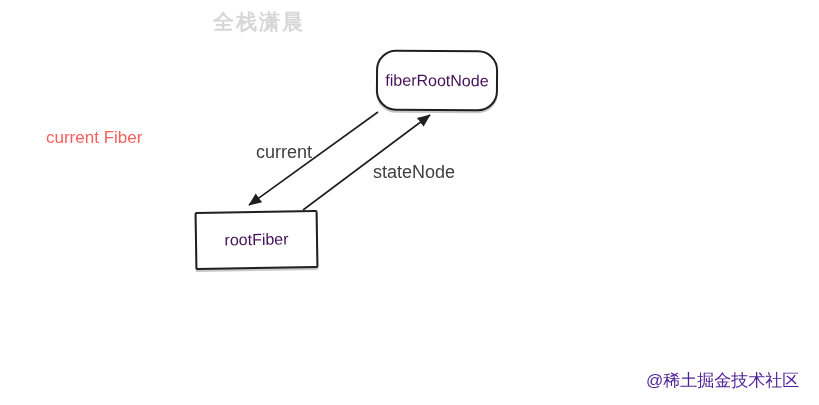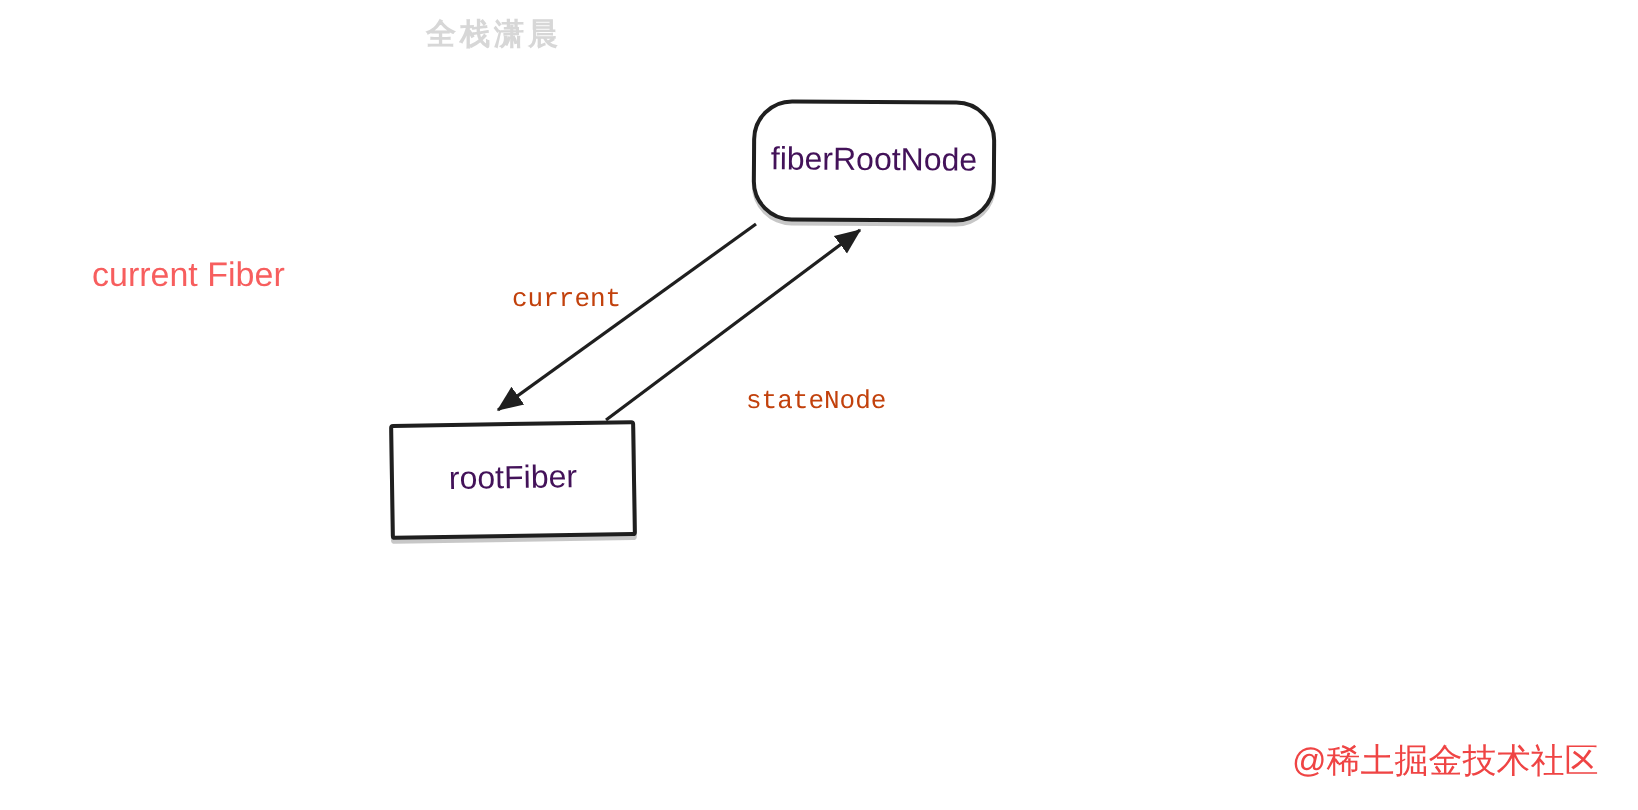--- a/index.html
+++ b/index.html
@@ -12,32 +12,32 @@
     width: 819px;
     height: 405px;
     background: #ffffff;
     overflow: hidden;
     font-family: "Liberation Sans", "DejaVu Sans", sans-serif;
   }
   .watermark-top {
     position: absolute;
     left: 213px;
     top: 8px;
-    font-size: 15px;
+    font-size: 21px;
     font-weight: 700;
     letter-spacing: 2px;
     color: #d7d7d7;
     user-select: none;
   }
   .watermark-bottom {
     position: absolute;
     left: 646px;
     top: 369px;
     font-size: 17px;
-    color: #ef4444;
+    color: #4c1d95;
     user-select: none;
   }
   .side-label {
     position: absolute;
     top: 88px;
     font-size: 17px;
     color: #f75e5e;
     white-space: nowrap;
   }
   .side-label.left  { left: 46px; margin-top: 40px; }
@@ -65,27 +65,26 @@
   }
   .node-rootfiber {
     left: 195px;
     top: 211px;
     width: 123px;
     height: 58px;
     transform: rotate(-0.9deg);
   }
   .edge-label {
     position: absolute;
-    font-size: 13px;
-    color: #c2410c;
+    font-size: 18px;
+    color: #404040;
     white-space: nowrap;
-    font-family: Liberation Mono, monospace;
   }
   .edge-label.current   { left: 256px; top: 142px; }
-  .edge-label.statenode { left: 373px; top: 162px; margin-top: 31px; }
+  .edge-label.statenode { left: 373px; top: 162px; }
   svg.edges {
     position: absolute;
     left: 0;
     top: 0;
     width: 819px;
     height: 405px;
     pointer-events: none;
   }
   svg.edges line {
     stroke: #1f1f1f;

